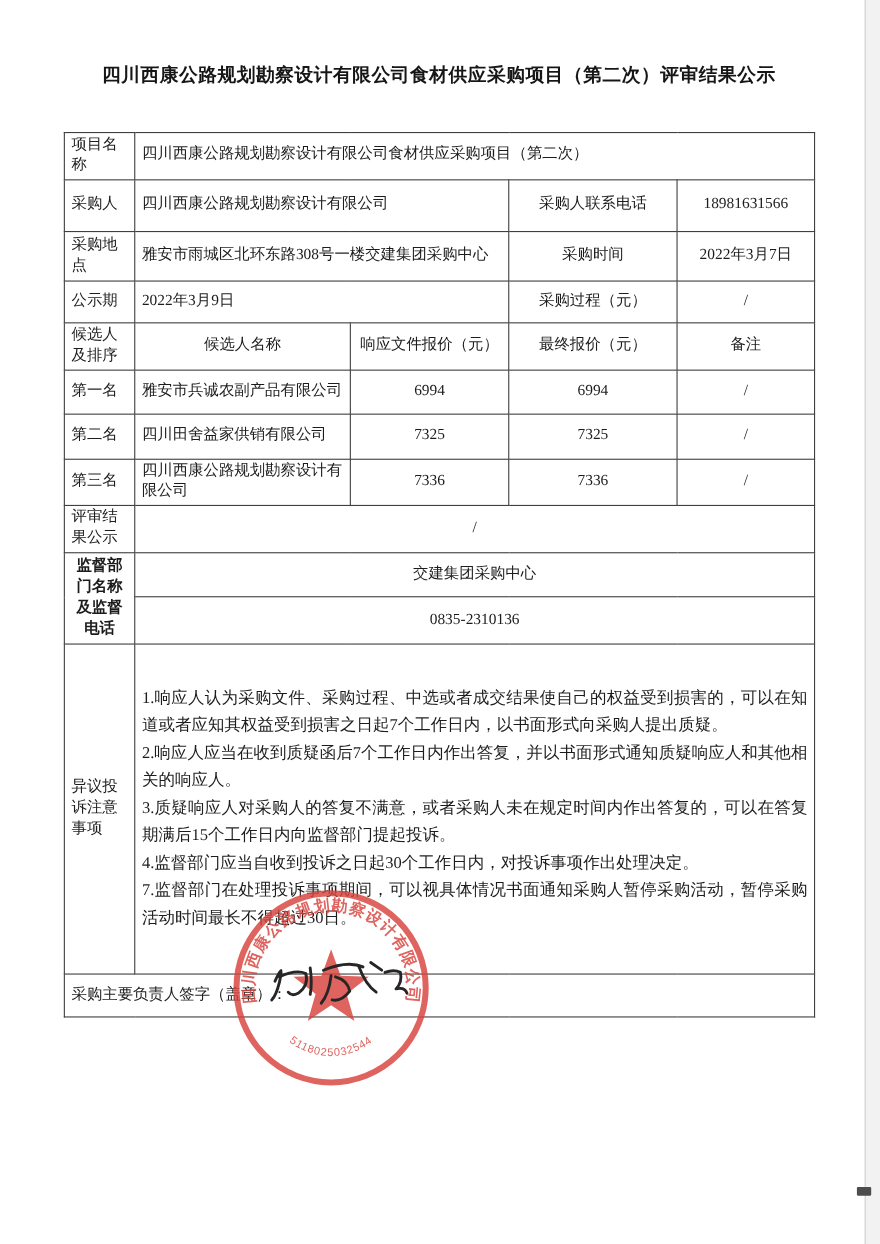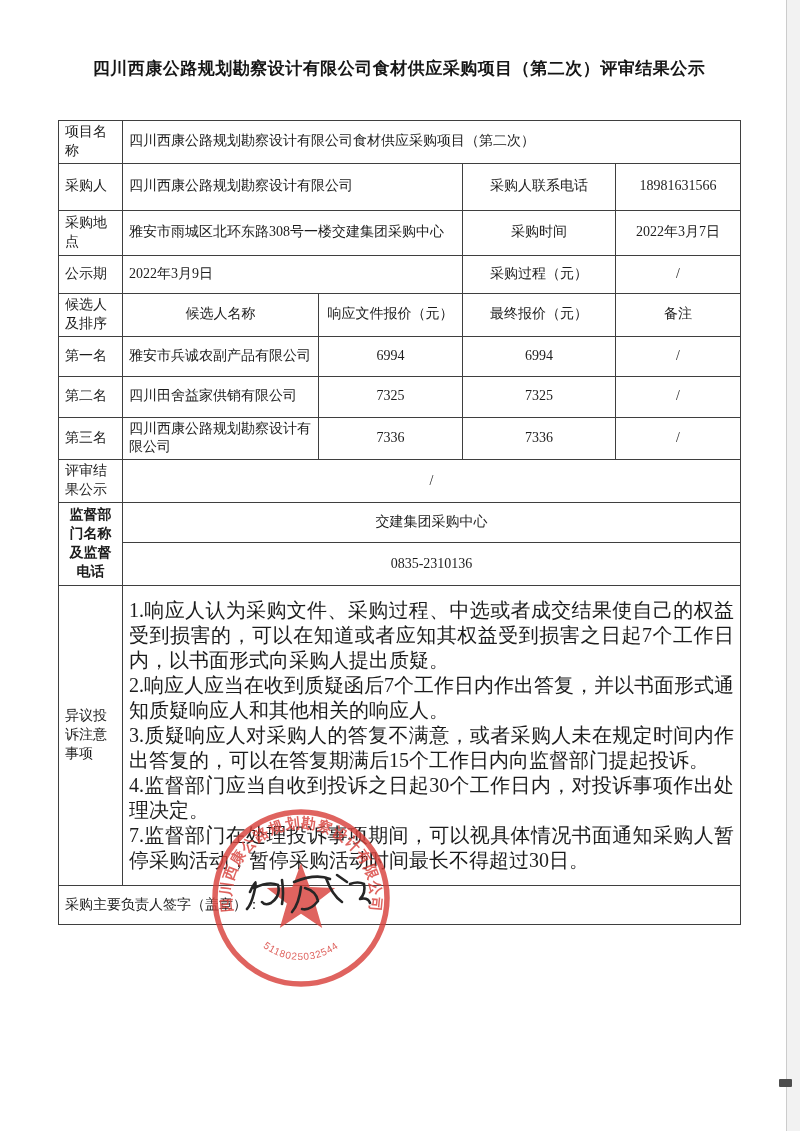--- a/index.html
+++ b/index.html
@@ -19,21 +19,21 @@
   }
   table.doc td{
     border:1.6px solid #3f3f3f;
     font-size:14px;line-height:1.35;color:#1c1c1c;
     padding:2px 6px;vertical-align:middle;
     overflow:hidden;word-break:break-all;
   }
   td.lbl{padding:2px 3px;}
   td.c{text-align:center;}
   td.sup-lbl{text-align:center;padding:2px 2px;font-weight:bold;}
-  .notice{font-size:20px;line-height:25px;text-align:justify;}
+  .notice{font-size:15px;line-height:25px;text-align:justify;}
   .notice div{word-break:break-all;}
   td.notice-cell{padding:6px 9px;}
   td.sign-cell{font-size:15px;padding:2px 8px;}
   
   .edge-line{position:absolute;left:786px;top:0;width:1px;height:1131px;background:#cccccc;}
   .edge-strip{position:absolute;left:787px;top:0;width:13px;height:1131px;background:#f2f2f2;}
   .corner-mark{position:absolute;left:779px;top:1079px;width:13px;height:8px;background:#4d4d4d;border-radius:1px;}
   .stamp{position:absolute;left:205px;top:802px;width:192px;height:192px;opacity:0.82;z-index:5;}
   .signature-svg{position:absolute;left:238px;top:860px;width:140px;height:58px;z-index:6;}
 </style>

